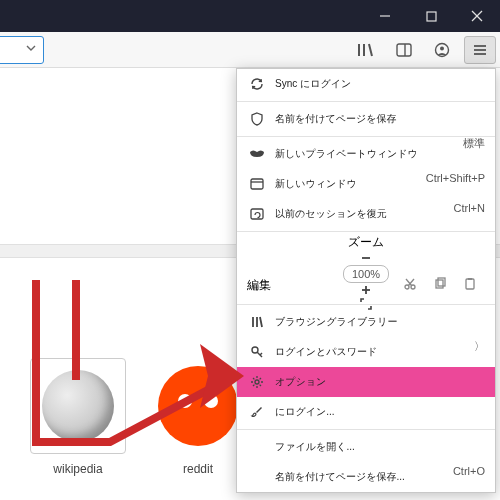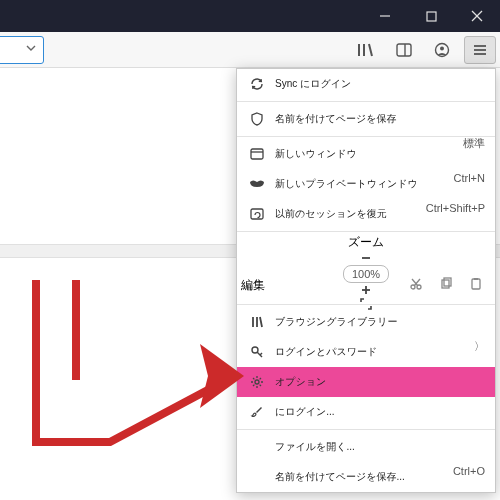--- a/index.html
+++ b/index.html
@@ -107,21 +107,21 @@
     width: 30px; height: 24px;
     display:flex;align-items:center;justify-content:center;
     color:#444;
   }
   .zoomrow .pct {
     border:1px solid #bbb; border-radius:8px;
     padding: 2px 8px; font-size:11px; color:#555;
   }
   .editrow {
     display:flex; align-items:center; height:34px;
-    padding: 0 4px;
+    padding: 0 10px;
   }
   .editrow .lbl { flex:1; font-size:12px; }
   .editrow .btn { width:30px; color:#888; text-align:center; }
   
   .arrow-line {
     position: absolute;
     z-index: 30;
     pointer-events: none;
   }
   
@@ -205,20 +205,34 @@
         <line x1="2" y1="3" x2="14" y2="3" stroke="currentColor" stroke-width="1.8"></line>
         <line x1="2" y1="7" x2="14" y2="7" stroke="currentColor" stroke-width="1.8"></line>
         <line x1="2" y1="11" x2="14" y2="11" stroke="currentColor" stroke-width="1.8"></line>
       </svg>
   </div>
 </div>
 
 <div class="main">
   <div class="divider-band"></div>
 
+  <div class="tiles">
+    <div class="tile">
+      <div class="box">
+          <div class="wiki"></div>
+        </div>
+      <div class="lbl">wikipedia</div>
+    </div>
+    <div class="tile">
+      <div class="box" style="border:none;background:transparent;">
+          <div class="reddit"></div>
+        </div>
+      <div class="lbl">reddit</div>
+    </div>
+  </div>
 </div>
 
 <div class="menu">
   <div class="row">
     <span class="ic">
         <svg width="14" height="14">
           <path d="M2 7a5 5 0 0 1 9.3-2.5M12 7a5 5 0 0 1-9.3 2.5" fill="none" stroke="currentColor" stroke-width="1.4"></path>
           <polyline points="11,2 11.3,4.5 8.8,4.2" fill="none" stroke="currentColor" stroke-width="1.4"></polyline>
           <polyline points="3,12 2.7,9.5 5.2,9.8" fill="none" stroke="currentColor" stroke-width="1.4"></polyline>
         </svg>
@@ -231,36 +245,36 @@
         <svg width="14" height="14">
           <path d="M7 1 L12 3 V7 C12 10 9.5 12.5 7 13 C4.5 12.5 2 10 2 7 V3 Z" fill="none" stroke="currentColor" stroke-width="1.3"></path>
         </svg>
       </span>
     <span class="txt">名前を付けてページを保存</span>
     <span class="sc">標準</span>
   </div>
   <div class="sep"></div>
   <div class="row">
     <span class="ic">
+        <svg width="16" height="10">
+          <path d="M1 3 Q4 0 8 3 Q12 0 15 3 Q15 8 8 8 Q1 8 1 3Z" fill="currentColor"></path>
+        </svg>
+      </span>
+    <span class="txt">新しいプライベートウィンドウ</span>
+    <span class="sc">Ctrl+Shift+P</span>
+  </div>
+  <div class="row">
+    <span class="ic">
         <svg width="14" height="12">
           <rect x="1" y="1" width="12" height="10" rx="1.5" fill="none" stroke="currentColor" stroke-width="1.3"></rect>
           <line x1="1" y1="4" x2="13" y2="4" stroke="currentColor" stroke-width="1.3"></line>
         </svg>
       </span>
     <span class="txt">新しいウィンドウ</span>
     <span class="sc">Ctrl+N</span>
-  </div>
-  <div class="row">
-    <span class="ic">
-        <svg width="16" height="10">
-          <path d="M1 3 Q4 0 8 3 Q12 0 15 3 Q15 8 8 8 Q1 8 1 3Z" fill="currentColor"></path>
-        </svg>
-      </span>
-    <span class="txt">新しいプライベートウィンドウ</span>
-    <span class="sc">Ctrl+Shift+P</span>
   </div>
   <div class="row">
     <span class="ic">
         <svg width="14" height="12">
           <rect x="1" y="1" width="12" height="10" rx="1.5" fill="none" stroke="currentColor" stroke-width="1.3"></rect>
           <path d="M5 7a2.5 2.5 0 1 1 2.5 2.5" fill="none" stroke="currentColor" stroke-width="1.2"></path>
         </svg>
       </span>
     <span class="txt">以前のセッションを復元</span>
   </div>

